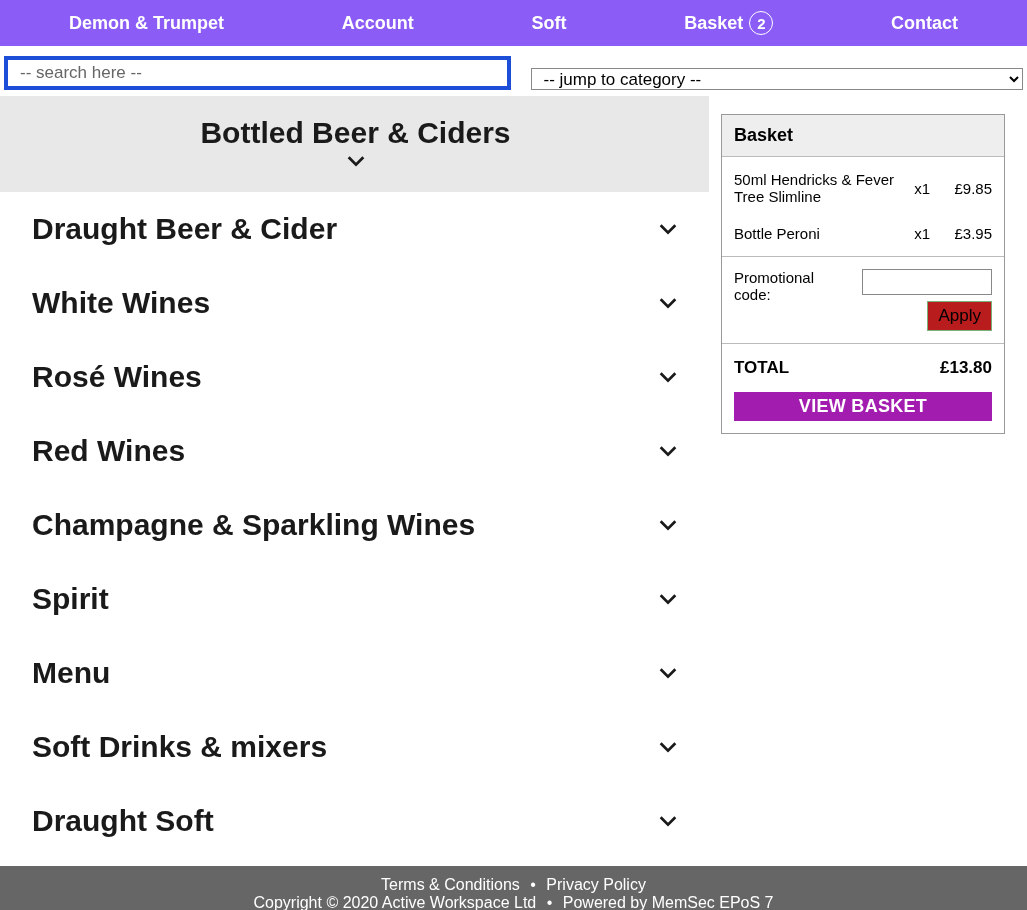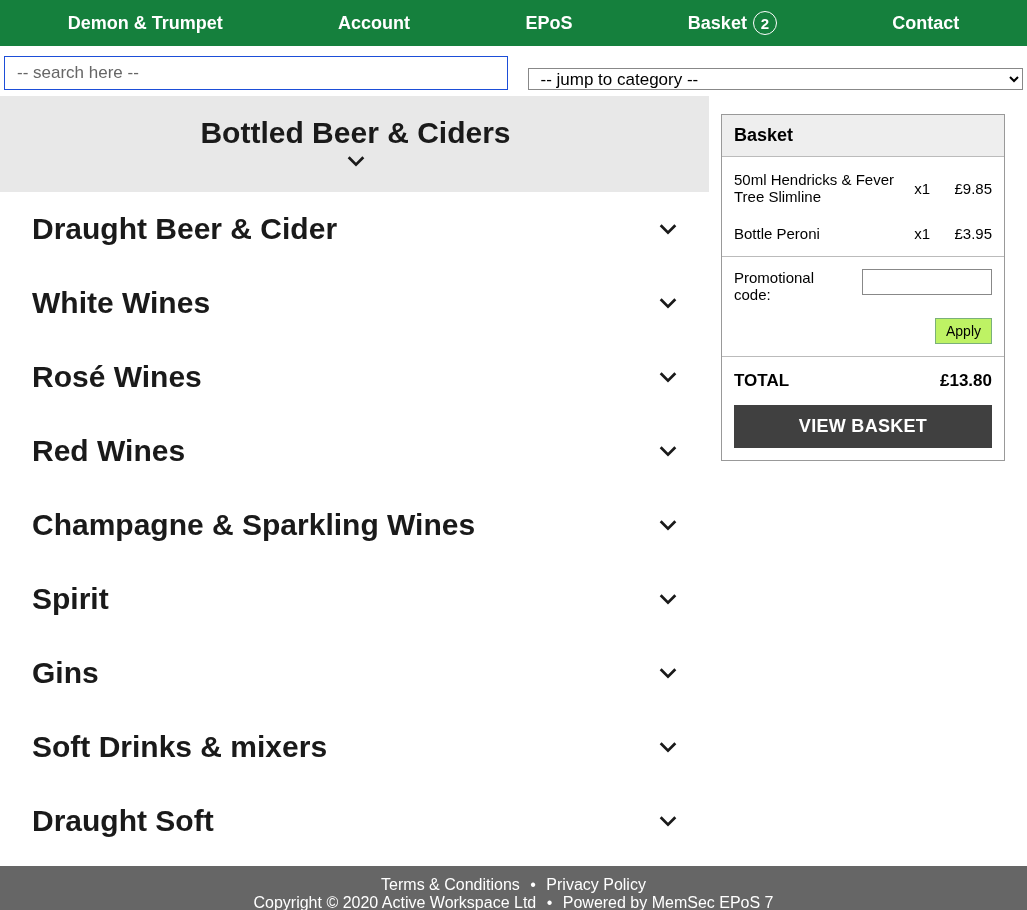--- a/index.html
+++ b/index.html
@@ -2,21 +2,21 @@
 <html><head>
   <meta charset="utf-8">
   <style>
     * { margin: 0; padding: 0; box-sizing: border-box; }
     body {
       font-family: "Segoe UI", Tahoma, Geneva, Verdana, sans-serif;
       background: #fff;
       width: 1027px;
     }
     .topnav {
-      background: #15803d;
+      background: #8b5cf6;
       display: flex;
       justify-content: space-around;
       align-items: center;
       height: 46px;
       padding: 0 10px;
     }
     .topnav a {
       color: #fff;
       font-size: 18px;
       font-weight: 600;
@@ -37,21 +37,21 @@
     }
     .filter-row {
       display: flex;
       gap: 20px;
       padding: 10px 4px 6px 4px;
       background: #fff;
     }
     .search-input {
       flex: 1;
       height: 34px;
-      border: 1px solid #1d4ed8;
+      border: 4px solid #1d4ed8;
       padding: 0 12px;
       font-size: 17px;
       color: #0369a1;
       background: #fff;
     }
     .search-input::placeholder { color: #666; }
     .category-select {
       flex: 1;
       height: 22px;
       border: 1px solid #888;
@@ -135,42 +135,41 @@
       border-bottom: 1px solid #bbb;
     }
     .promo-label { flex: 0 0 90px; font-size: 15px; }
     .promo-right { flex: 1; display: flex; flex-direction: column; align-items: flex-end; gap: 6px;}
     .promo-input {
       width: 130px;
       height: 26px;
       border: 1px solid #888;
     }
     .apply-btn {
-      background: #bef264;
+      background: #b91c1c;
       border: 1px solid #7ab07a;
       padding: 4px 10px;
-      font-size: 14px;
+      font-size: 17px;
       cursor: pointer;
-      margin-top: 17px;
     }
     .total-row {
       display: flex;
       justify-content: space-between;
       padding: 14px 12px;
       font-weight: 700;
       font-size: 17px;
     }
     .view-basket-btn {
       display: block;
       width: calc(100% - 24px);
       margin: 0 12px 12px 12px;
-      background: #404040;
+      background: #a21caf;
       color: #fff;
       border: none;
-      padding: 11px;
+      padding: 4px;
       font-size: 18px;
       font-weight: 800;
       letter-spacing: 0.3px;
       cursor: pointer;
     }
     .footer {
       margin-top: 8px;
       background: #666;
       color: #fff;
       text-align: center;
@@ -179,21 +178,21 @@
     }
     .footer a { color: #fff; text-decoration: none; }
     .bullet { padding: 0 6px; }
   </style>
 </head>
 <body>
 
 <nav class="topnav">
   <a href="#">Demon &amp; Trumpet</a>
   <a href="#">Account</a>
-  <a href="#">EPoS</a>
+  <a href="#">Soft</a>
   <a href="#">
     <span>Basket</span>
     <span class="basket-count">2</span>
   </a>
   <a href="#">Contact</a>
 </nav>
 
 <div class="filter-row">
   <input class="search-input" type="text" placeholder="-- search here --" style="">
   <select class="category-select">
@@ -239,21 +238,21 @@
           <polyline points="4 8 12 16 20 8"></polyline>
         </svg>
       </div>
       <div class="category-row">
         <span class="category-title">Spirit</span>
         <svg class="chevron" viewBox="0 0 24 24" fill="none" stroke="#1a1a1a" stroke-width="3">
           <polyline points="4 8 12 16 20 8"></polyline>
         </svg>
       </div>
       <div class="category-row">
-        <span class="category-title">Gins</span>
+        <span class="category-title">Menu</span>
         <svg class="chevron" viewBox="0 0 24 24" fill="none" stroke="#1a1a1a" stroke-width="3">
           <polyline points="4 8 12 16 20 8"></polyline>
         </svg>
       </div>
       <div class="category-row">
         <span class="category-title">Soft Drinks &amp; mixers</span>
         <svg class="chevron" viewBox="0 0 24 24" fill="none" stroke="#1a1a1a" stroke-width="3">
           <polyline points="4 8 12 16 20 8"></polyline>
         </svg>
       </div>

